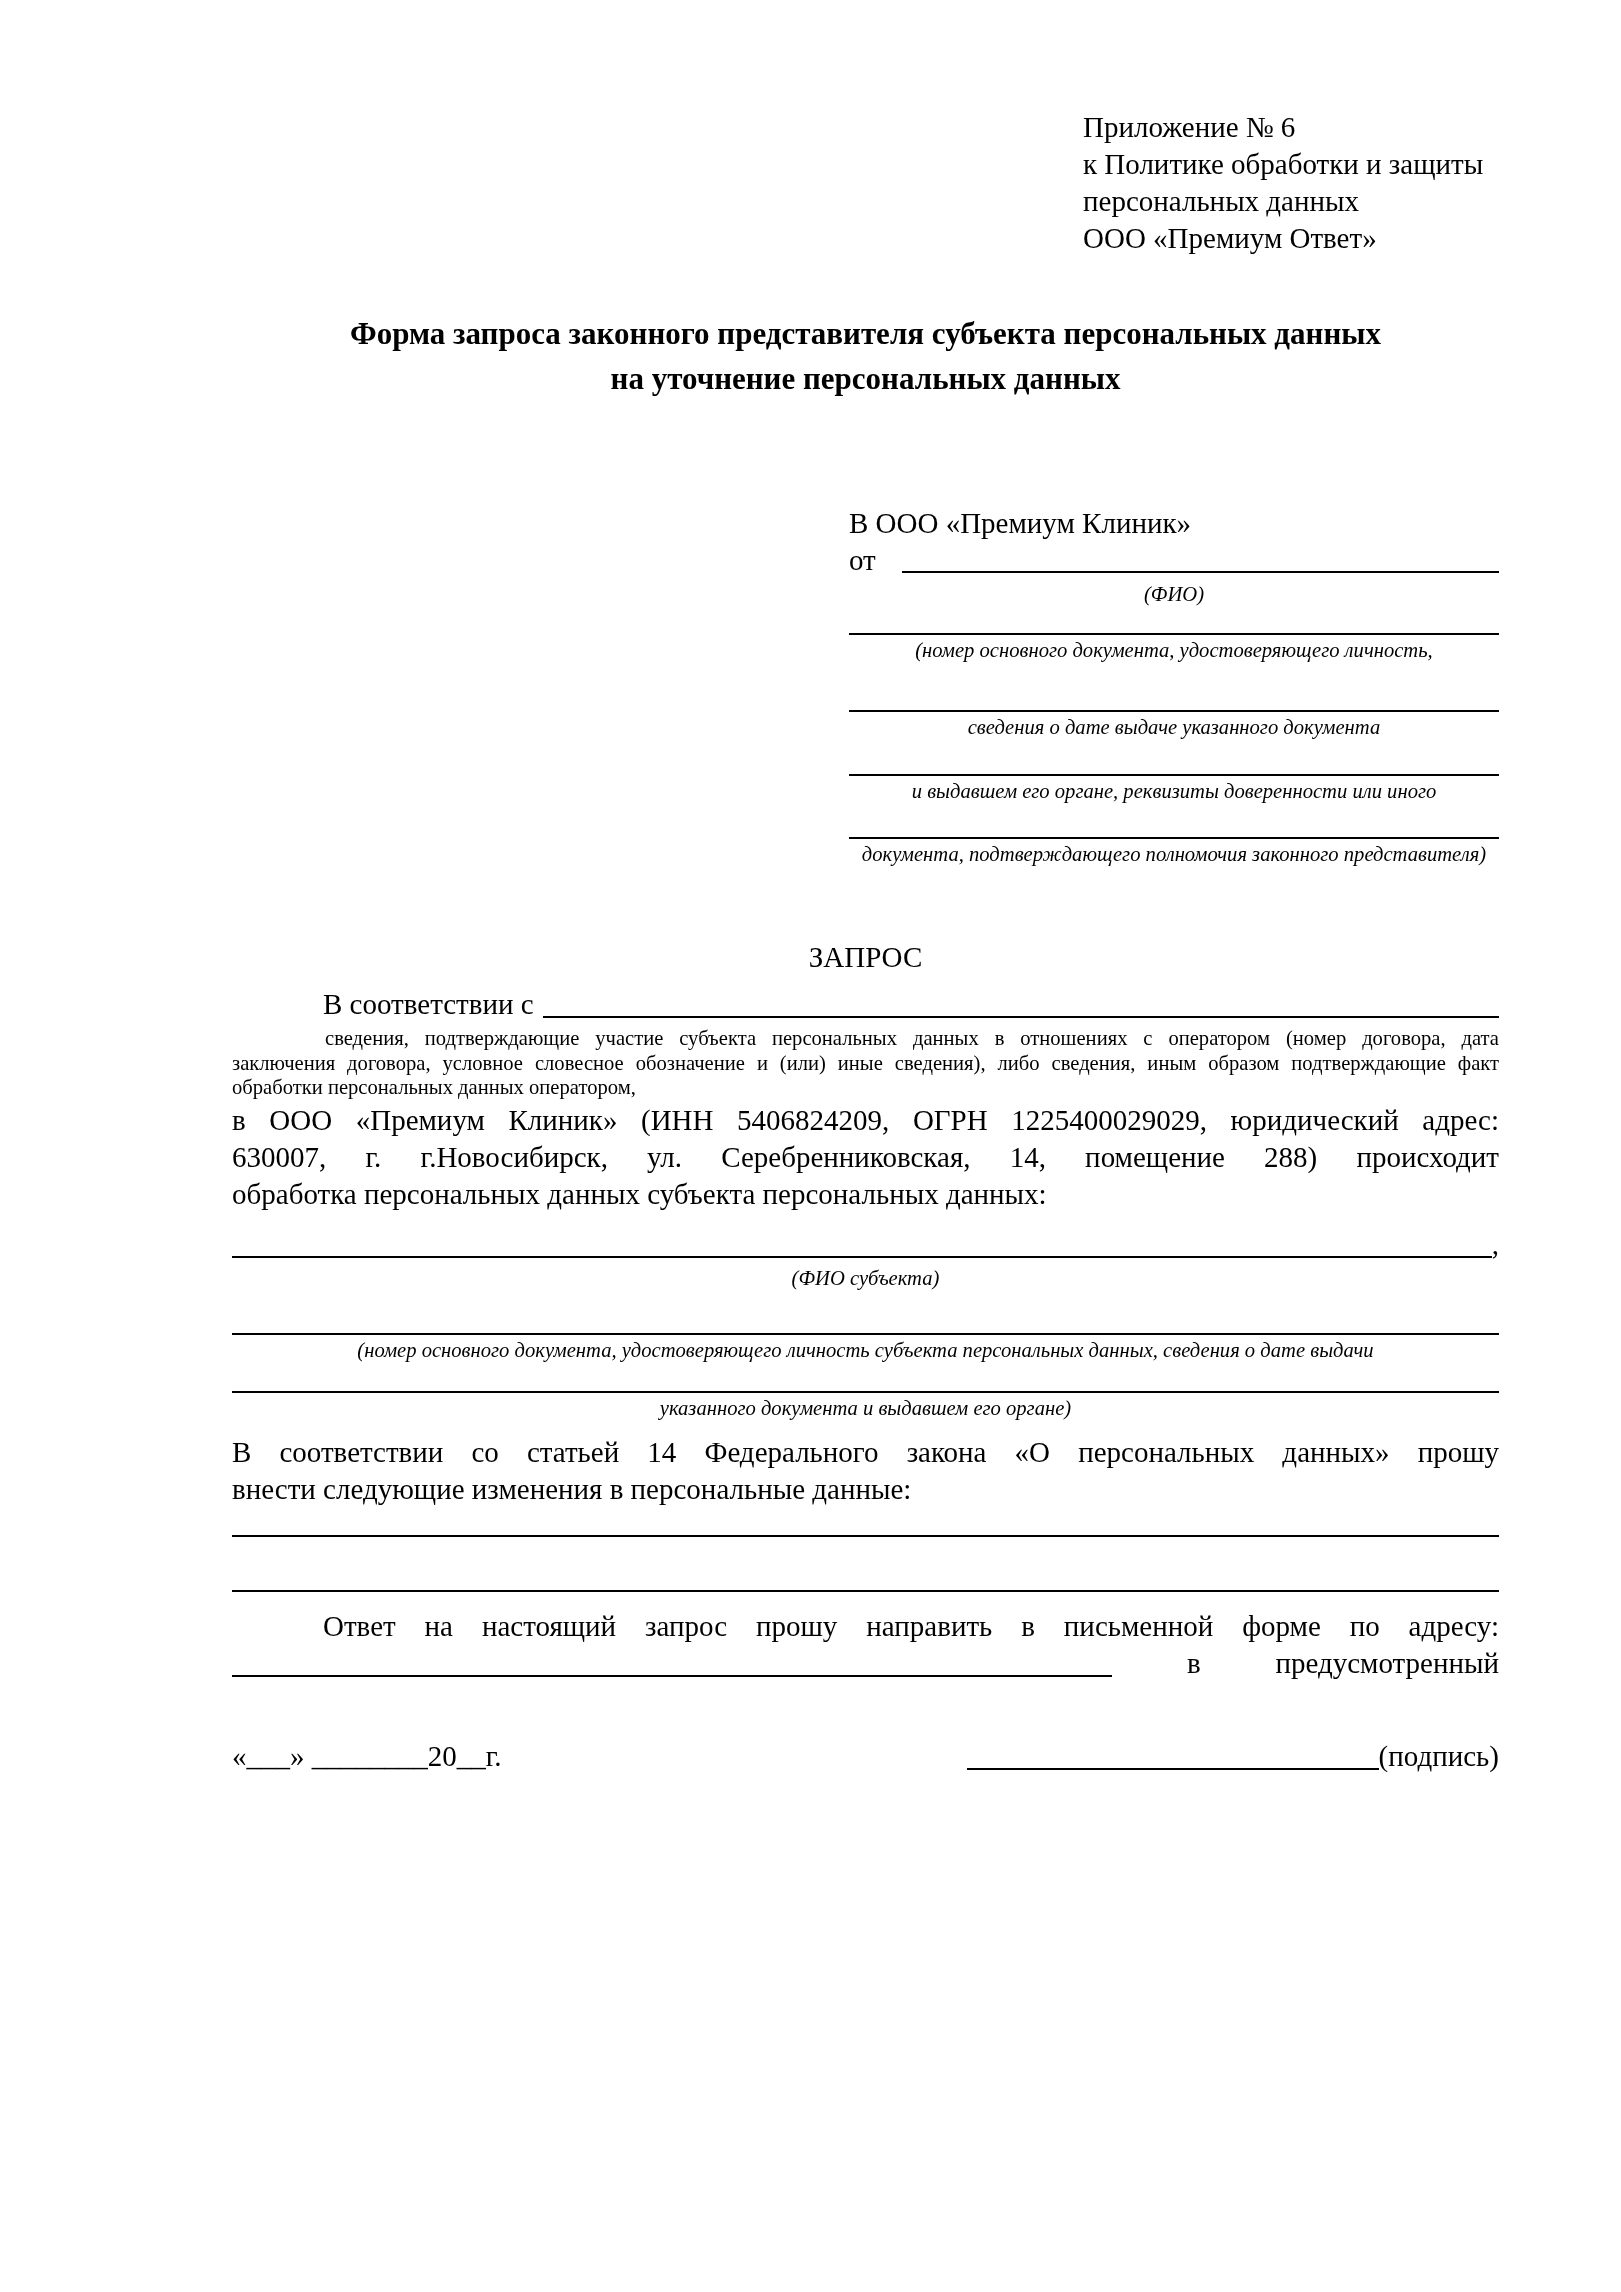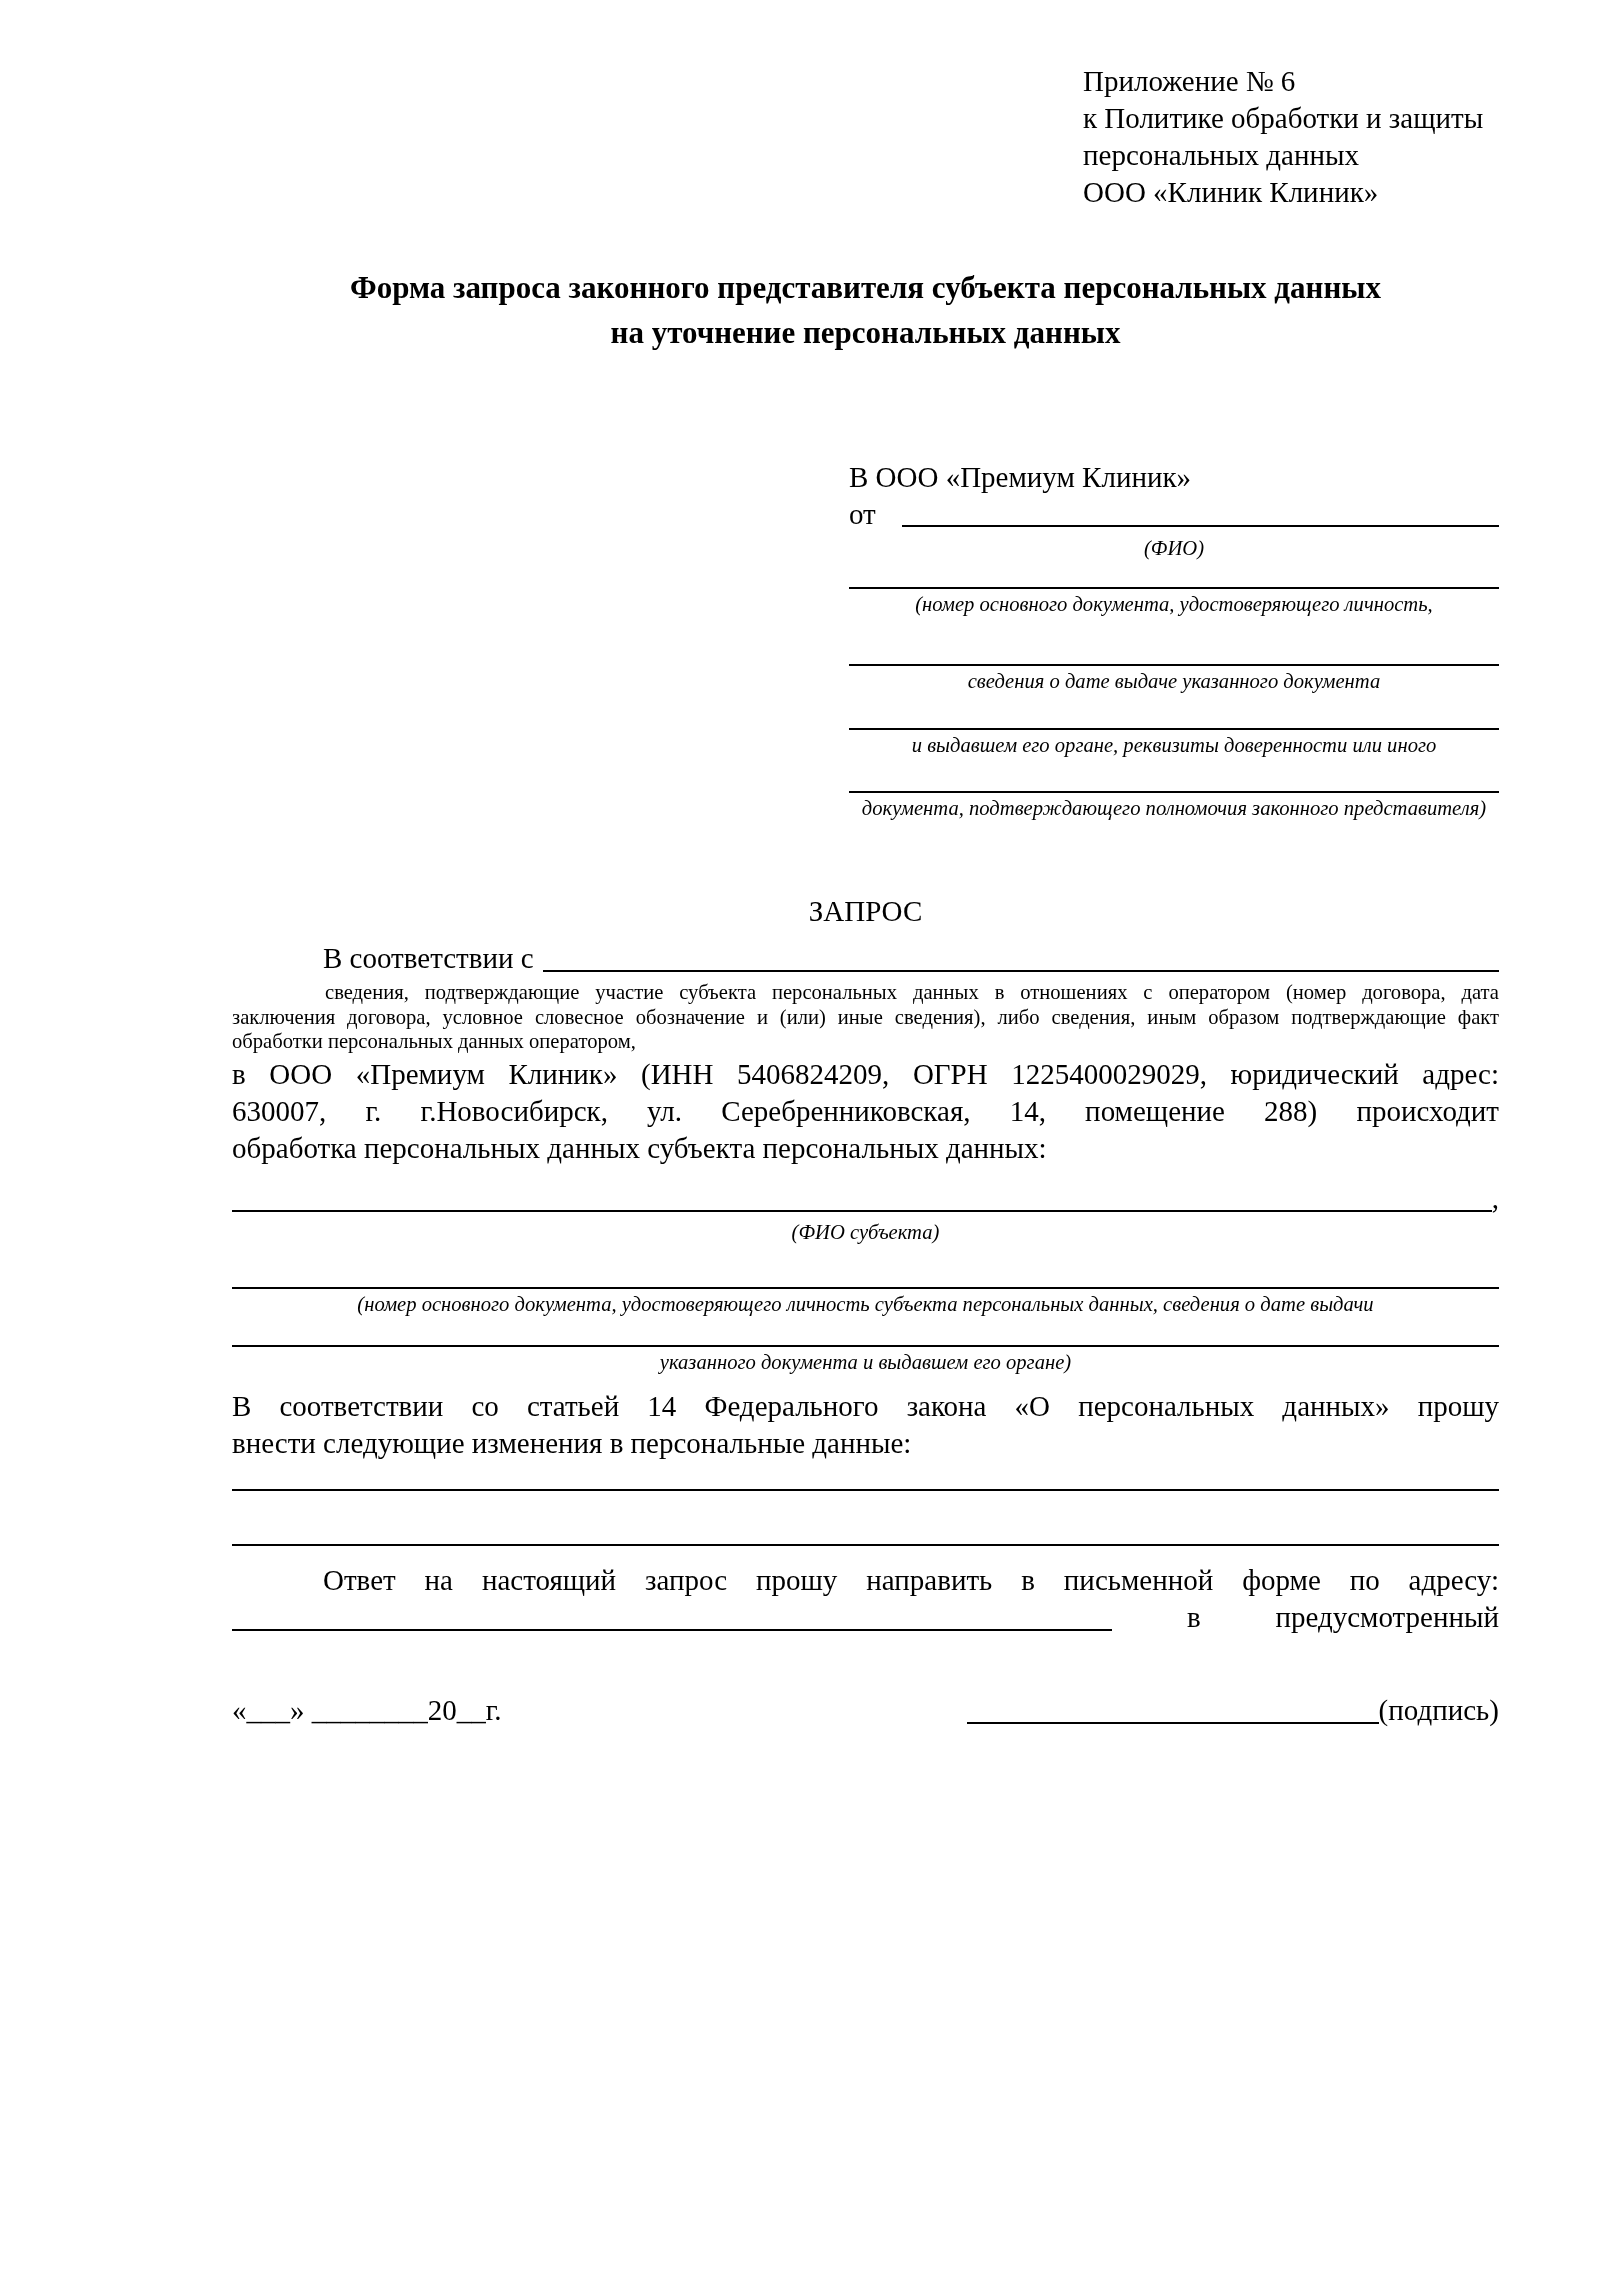--- a/index.html
+++ b/index.html
@@ -2,21 +2,21 @@
 <html><head>
 <meta charset="utf-8">
 <style>
   * { margin:0; padding:0; box-sizing:border-box; }
   html, body { background:#ffffff; }
   .page {
     width:1621px; height:2293px;
     background:#ffffff; color:#000000;
     font-family:"Liberation Serif","DejaVu Serif",serif;
     font-size:29px;
-    padding:63px 122px 39px 232px;
+    padding:109px 122px 39px 232px;
     position:relative; overflow:hidden;
   }
   .hdr { margin-left:851px; line-height:37px; }
   .title { margin-top:54px; text-align:center; font-weight:bold; font-size:31px; line-height:45px; }
   .addr { margin-left:617px; margin-top:104px; line-height:37px; }
   .row { display:flex; align-items:flex-end;gap:16px; }
   .row .lbl { white-space:nowrap; padding-right:9.8px; }
   .fill { flex:1 1 auto; border-bottom:2.9px solid #000; margin-bottom:5.9px; }
   .hr { border-bottom:2.9px solid #000; height:0; }
   .cap { font-size:20.6px; line-height:25.5px; text-align:center; margin-top:2.9px;font-style:italic; }
@@ -46,21 +46,21 @@
 </style>
 </head>
 <body>
 
 <div class="page">
 
   <div class="hdr">
     <div>Приложение № 6</div>
     <div>к Политике обработки и защиты</div>
     <div>персональных данных</div>
-    <div>ООО «Клиник Клиник»</div>
+    <div>ООО «Премиум Ответ»</div>
   </div>
 
   <div class="title">
     <div>Форма запроса законного представителя субъекта персональных данных</div>
     <div>на уточнение персональных данных</div>
   </div>
 
   <div class="addr">
     <div>В ООО «Премиум Клиник»</div>
     <div class="row">

